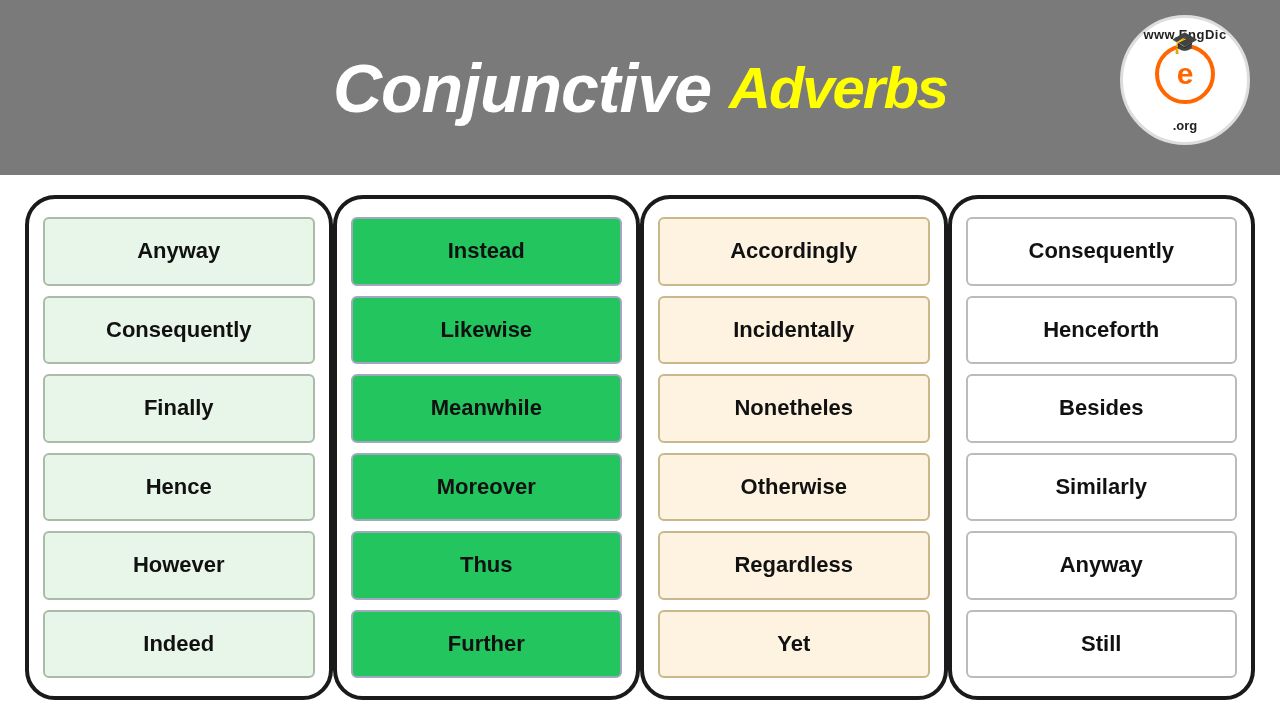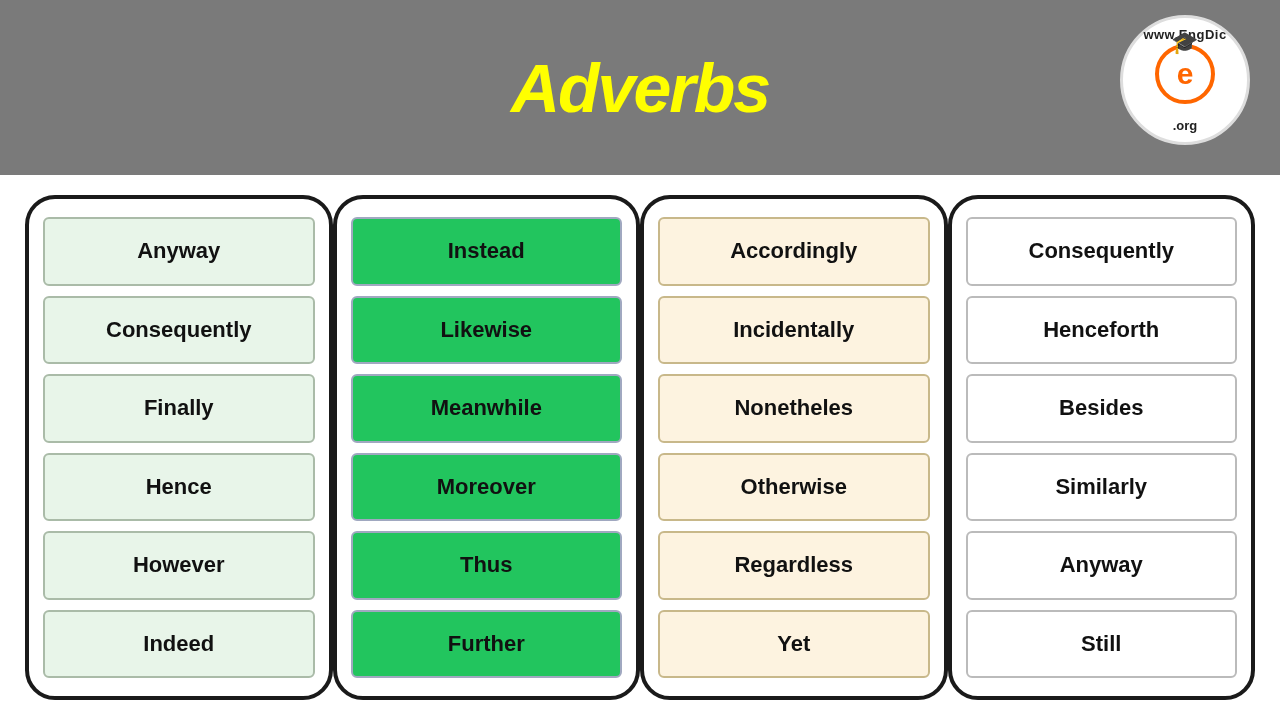--- a/index.html
+++ b/index.html
@@ -31,21 +31,21 @@
 
     .header-conjunctive {
       font-size: 68px;
       font-weight: 900;
       color: #ffffff;
       font-style: italic;
       letter-spacing: -1px;
     }
 
     .header-adverbs {
-      font-size: 68px;
+      font-size: 58px;
       font-weight: 900;
       color: #ffff00;
       font-style: italic;
       letter-spacing: -2px;
     }
 
     
     .logo {
       position: absolute;
       right: 30px;
@@ -158,20 +158,21 @@
     .col4 .word-box {
       background: #ffffff;
       border-color: #bbbbbb;
     }
   </style>
 </head>
 <body>
 
 <div class="header">
   <div class="header-title">
+    <span class="header-conjunctive">Conjunctive</span>
     <span class="header-adverbs">Adverbs</span>
   </div>
   <div class="logo">
     <span class="logo-text-top">www.EngDic</span>
     <div class="logo-icon-circle">
       <span class="logo-cap">🎓</span>
       <span class="logo-e">e</span>
     </div>
     <span class="logo-text-bottom">.org</span>
   </div>

